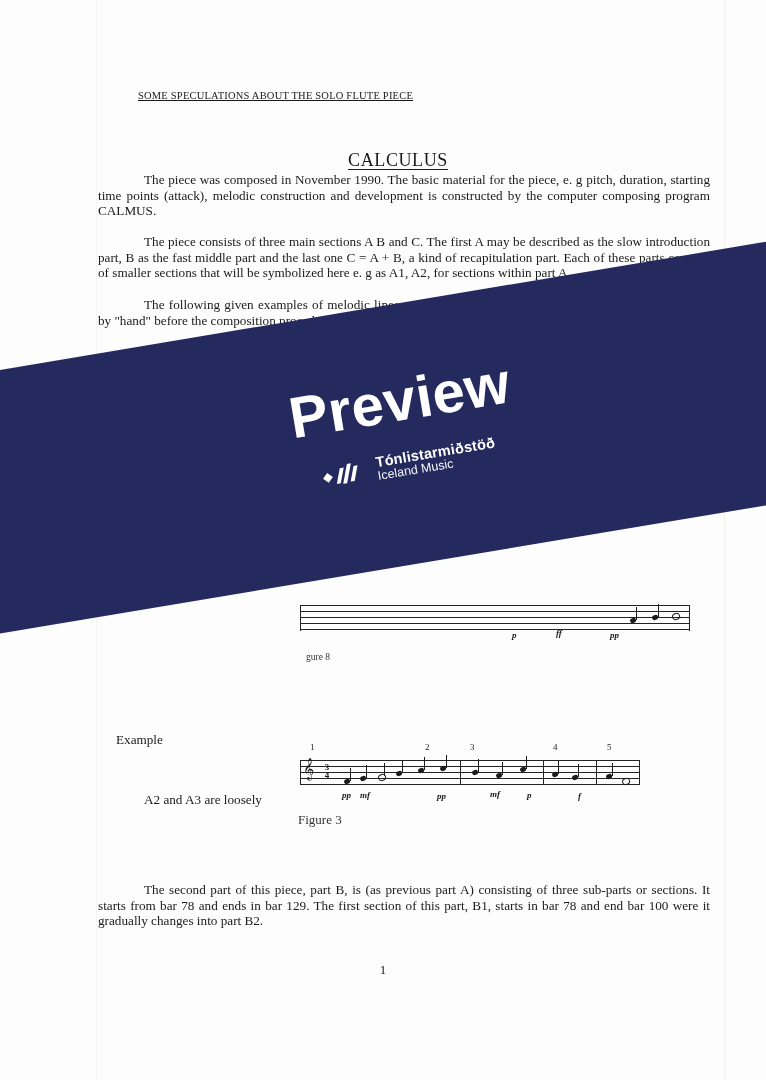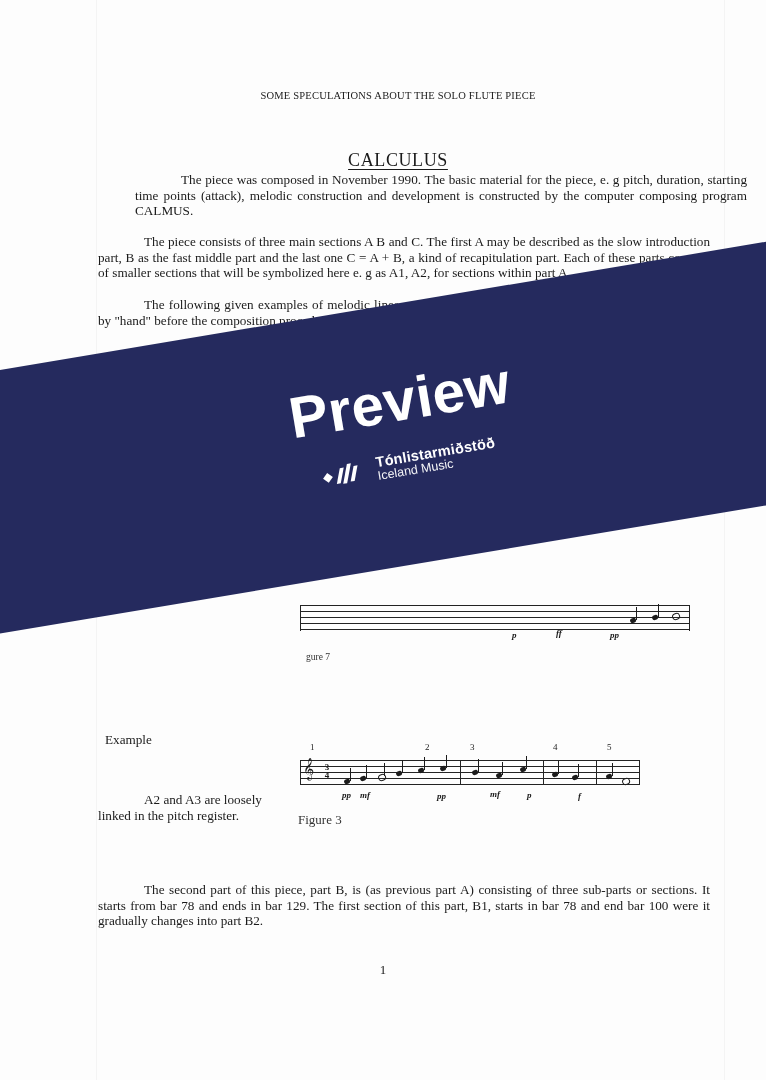--- a/index.html
+++ b/index.html
@@ -34,23 +34,23 @@
     position: absolute;
     left: 724px; top: 0;
     width: 1px; height: 1080px;
     background: rgba(0,0,0,0.035);
   }
 
   .running-head {
     font-family: "Liberation Serif", serif;
     font-size: 10.5px;
     letter-spacing: 0.2px;
-    text-align: center;
     width: 520px;
     margin-left: 40px;
+    text-decoration: underline;
   }
 
   .doc-title {
     text-align: center;
     font-size: 18px;
     letter-spacing: 0.6px;
     margin-top: 26px;
     text-decoration: underline;
     text-underline-offset: 3px;
     width: 520px;
@@ -235,21 +235,21 @@
 
 <div class="page">
 
   <div class="paper-edge-left"></div>
   <div class="paper-edge-right"></div>
 
   <div class="running-head" style="position:absolute; left:98px; top:90px;">SOME SPECULATIONS ABOUT THE SOLO FLUTE PIECE</div>
 
   <div class="doc-title" style="position:absolute; left:98px; top:124px;">CALCULUS</div>
 
-  <div class="block" style="top:172px;margin-left:37px;">
+  <div class="block" style="top:172px;">
     <p class="para"><span class="ind"></span><span>The piece was composed in November 1990.   The basic material for the piece, e. g pitch, duration,  starting time points (attack), melodic construction and development is constructed by the computer composing program CALMUS.</span></p>
   </div>
 
   <div class="block" style="top:234px;">
     <p class="para"><span class="ind"></span><span>The piece consists of three main sections A  B and C.    The first A may be described as the slow introduction part,    B as the fast middle part and the last one     C =  A + B, a kind of recapitulation part.  Each of these parts consists of smaller sections that will be symbolized here e. g  as A1, A2,  for sections within part A.</span></p>
   </div>
 
   <div class="block" style="top:297px;">
     <p class="para"><span class="ind"></span><span>The following given examples of melodic lines are not taken from the actual composition but were done by "hand" before the composition  procedure, in order to be used as a model (not direct input) for the program.</span></p>
   </div>
@@ -273,24 +273,24 @@
     <div class="bar" style="left:389px;"></div>
     <div class="note" style="left:330px; top:13px;"></div>
     <div class="stem" style="left:336px; top:2px;"></div>
     <div class="note" style="left:352px; top:10px;"></div>
     <div class="stem" style="left:358px; top:-1px;"></div>
     <div class="note hollow" style="left:372px; top:8px;"></div>
   </div>
   <div class="dyn" style="left:512px; top:630px;">p</div>
   <div class="dyn" style="left:556px; top:628px;">ff</div>
   <div class="dyn" style="left:610px; top:630px;">pp</div>
-  <div class="fig-label" style="left:306px; top:652px;">gure 7</div>
-
-
-  <div class="left-note" style="left:105px; top:732px;">Example</div>
+  <div class="fig-label" style="left:306px; top:652px;">gure 8</div>
+
+
+  <div class="left-note" style="left:116px; top:732px;">Example</div>
 
   <div class="measure-num" style="left:310px; top:742px;">1</div>
   <div class="measure-num" style="left:425px; top:742px;">2</div>
   <div class="measure-num" style="left:470px; top:742px;">3</div>
   <div class="measure-num" style="left:553px; top:742px;">4</div>
   <div class="measure-num" style="left:607px; top:742px;">5</div>
 
   <div class="staff" style="left:300px; top:760px; width:340px; height:25px;">
     <div class="line" style="top:0;"></div>
     <div class="line" style="top:6px;"></div>
@@ -340,21 +340,20 @@
   <div class="dyn" style="left:360px; top:790px;">mf</div>
   <div class="dyn" style="left:437px; top:791px;">pp</div>
   <div class="dyn" style="left:490px; top:789px;">mf</div>
   <div class="dyn" style="left:527px; top:790px;">p</div>
   <div class="dyn" style="left:578px; top:791px;">f</div>
 
   <div class="fig-label" style="left:298px; top:812px; font-size:13px;">Figure 3</div>
 
   <div class="left-note" style="left:98px; top:792px; width:230px;">
     <div style="margin-left:46px;">A2 and A3  are loosely</div>
-    <div>linked in the pitch register.</div>
   </div>
 
   <div class="block" style="top:882px;">
     <p class="para"><span class="ind"></span><span>The second part of this piece, part B, is  (as previous part A) consisting of three sub-parts or sections.  It starts from bar 78 and ends in bar 129.    The first section of this part, B1, starts in bar 78 and end bar 100 were it gradually changes into part B2.</span></p>
   </div>
 
   <div class="page-number">1</div>
 
   <div class="preview-band">
     <div class="preview-inner">

